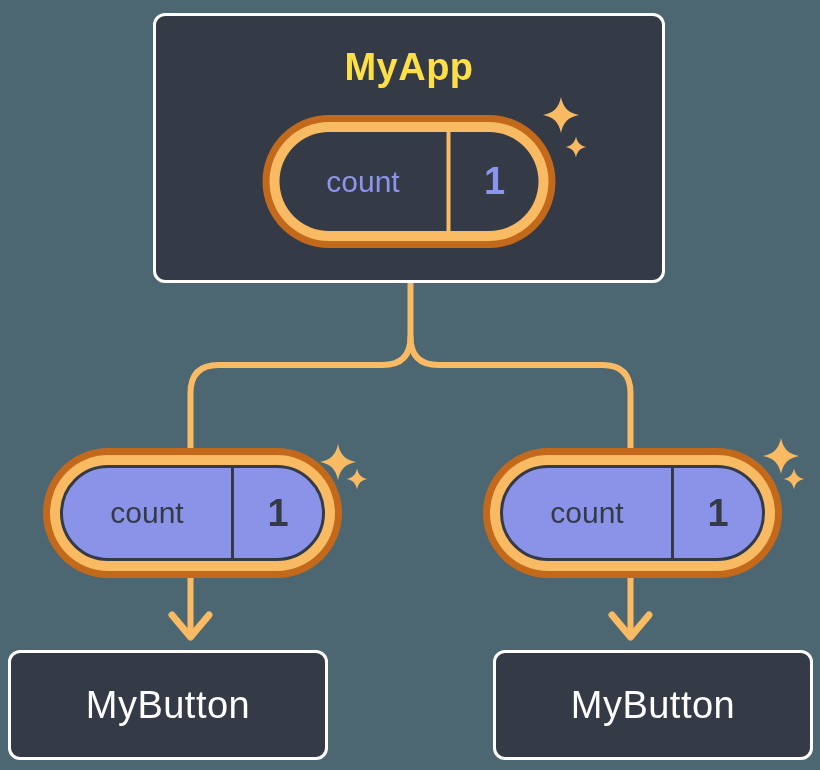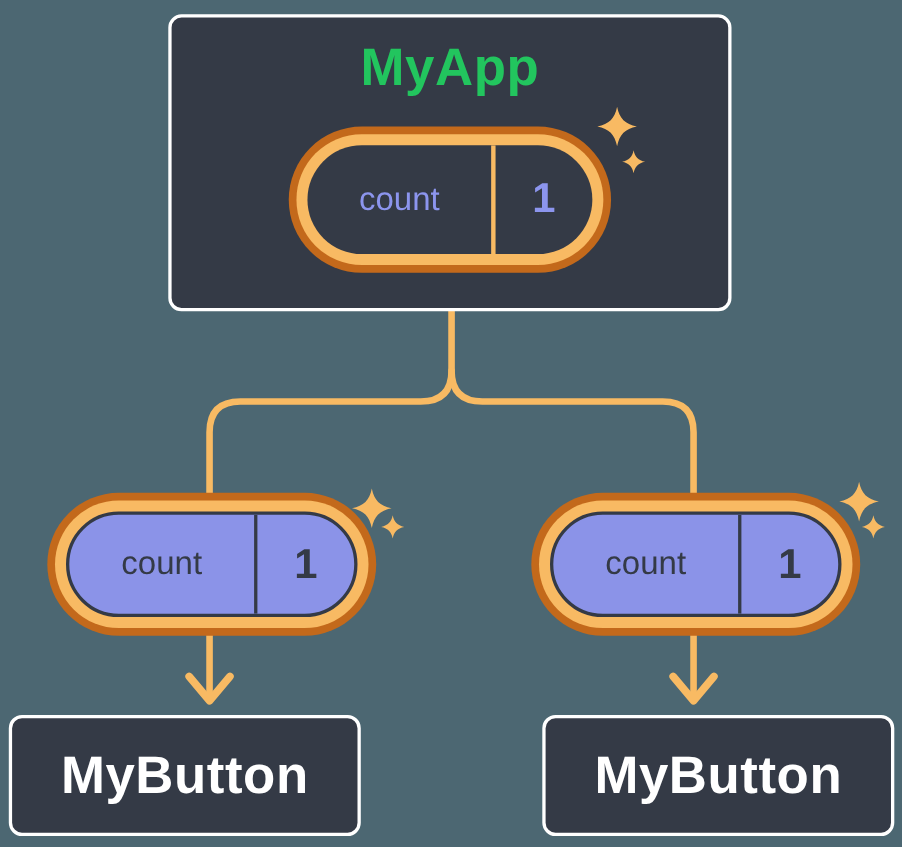--- a/index.html
+++ b/index.html
@@ -8,30 +8,30 @@
     background:#4C6772;
     font-family:"Liberation Sans",sans-serif;
   }
   .wires{position:absolute;left:0;top:0;z-index:0;}
   .card{
     position:absolute;z-index:1;box-sizing:border-box;
     background:#343A46;border:3px solid #FFFFFF;border-radius:12px;
   }
   .card-root{left:153px;top:13px;width:512px;height:270px;}
   .card-title{
-    margin-top:18px;text-align:center;color:#22c55e;
-    font-size:48px;font-weight:700;letter-spacing:.5px;
+    margin-top:30px;text-align:center;color:#fde047;
+    font-size:38px;font-weight:700;letter-spacing:.5px;
   }
   .card-leaf{
     display:flex;align-items:center;justify-content:center;
     width:320px;height:110px;top:650px;
   }
   .card-leaf-left{left:8px;}
   .card-leaf-right{left:493px;}
-  .leaf-title{color:#FFFFFF;font-size:48px;font-weight:700;letter-spacing:.5px;}
+  .leaf-title{color:#FFFFFF;font-size:38px;font-weight:400;letter-spacing:.5px;}
 
   .pill{
     position:absolute;z-index:2;box-sizing:border-box;
     background:#C3691B;border-radius:999px;padding:7px;
   }
   .pill-root{left:50%;top:99px;transform:translateX(-50%);width:293px;height:133px;}
   .pill-child{width:299px;height:130px;top:448px;z-index:1;}
   .pill-child-left{left:43px;}
   .pill-child-right{left:483px;}
   .pill-mid{

